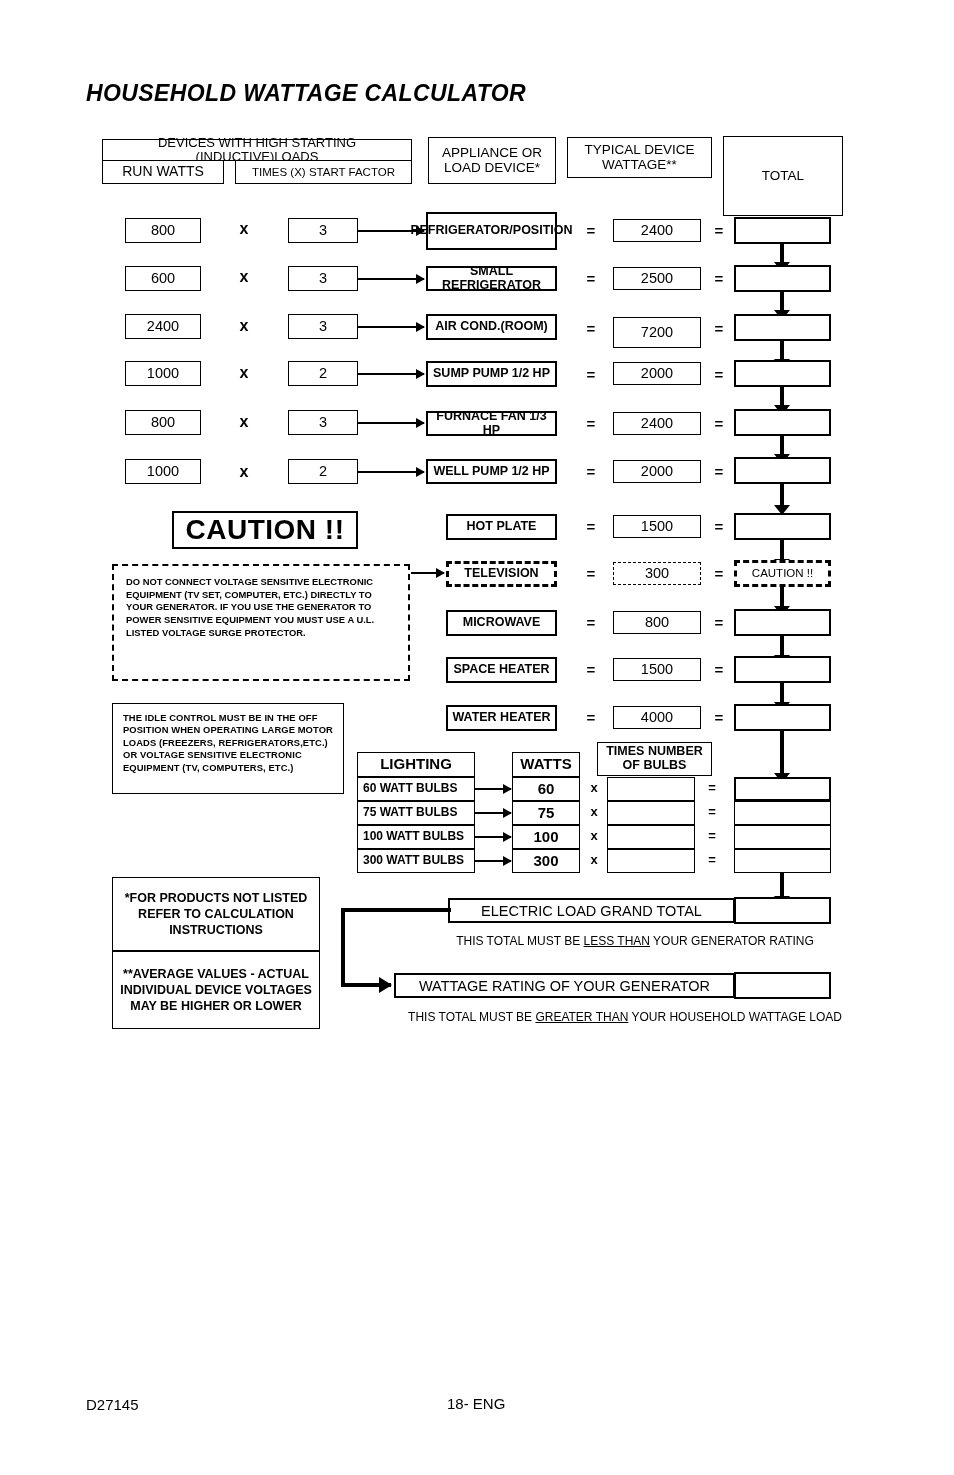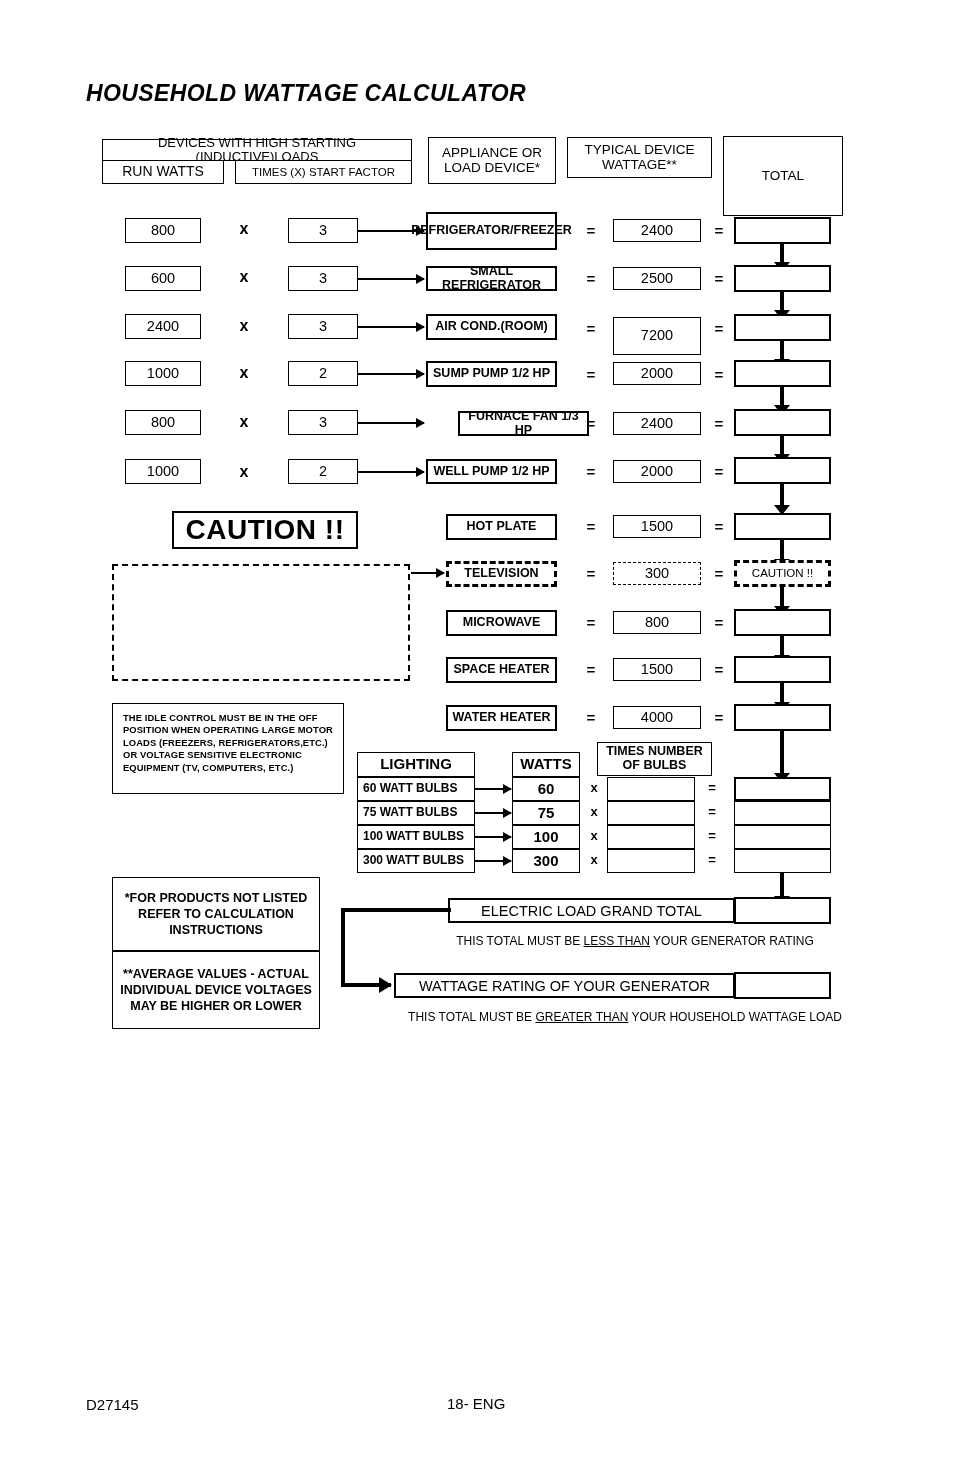--- a/index.html
+++ b/index.html
@@ -188,21 +188,21 @@
 <div class="abs box hdr" style="left:723px; top:136px; width:120px; height:80px;">
   <span>TOTAL</span>
 </div>
 
 <div class="abs box valbox" style="left:125px; top:218px; width:76px; height:25px;">800</div>
 <div class="abs op" style="left:232px; top:221px; width:24px;">x</div>
 <div class="abs box valbox" style="left:288px; top:218px; width:70px; height:25px;">3</div>
 <div class="abs harrow" style="left:358px; top:230px; width:66px;"></div>
 <div class="abs box devbox two-line" style="left:426px; top:212px; width:131px; height:38px; ">
   <span>REFRIGERATOR/</span>
-  <span>FREEZER</span>
+  <span>POSITION</span>
 </div>
 <div class="abs op op-eq" style="left:583px; top:223px; width:16px;">=</div>
 <div class="abs box wattbox" style="left:613px; top:219px; width:88px; height:23px;">2400</div>
 <div class="abs op op-eq" style="left:711px; top:223px; width:16px;">=</div>
 <div class="abs box totalbox" style="left:734px; top:217px; width:97px; height:27px;"></div>
 <div class="abs varrow" style="left:780px; top:244px; height:19px;"></div>
 
 <div class="abs box valbox" style="left:125px; top:266px; width:76px; height:25px;">600</div>
 <div class="abs op" style="left:232px; top:269px; width:24px;">x</div>
 <div class="abs box valbox" style="left:288px; top:266px; width:70px; height:25px;">3</div>
@@ -213,41 +213,41 @@
 <div class="abs op op-eq" style="left:711px; top:271px; width:16px;">=</div>
 <div class="abs box totalbox" style="left:734px; top:265px; width:97px; height:27px;"></div>
 <div class="abs varrow" style="left:780px; top:292px; height:19px;"></div>
 
 <div class="abs box valbox" style="left:125px; top:314px; width:76px; height:25px;">2400</div>
 <div class="abs op" style="left:232px; top:318px; width:24px;">x</div>
 <div class="abs box valbox" style="left:288px; top:314px; width:70px; height:25px;">3</div>
 <div class="abs harrow" style="left:358px; top:326px; width:66px;"></div>
 <div class="abs box devbox" style="left:426px; top:314px; width:131px; height:26px;">AIR COND.(ROOM)</div>
 <div class="abs op op-eq" style="left:583px; top:321px; width:16px;">=</div>
-<div class="abs box wattbox" style="left:613px; top:317px; width:88px; height:38px;">7200</div>
+<div class="abs box wattbox" style="left:613px; top:317px; width:88px; height:31px;">7200</div>
 <div class="abs op op-eq" style="left:711px; top:321px; width:16px;">=</div>
 <div class="abs box totalbox" style="left:734px; top:314px; width:97px; height:27px;"></div>
 <div class="abs varrow" style="left:780px; top:341px; height:19px;"></div>
 
 <div class="abs box valbox" style="left:125px; top:361px; width:76px; height:25px;">1000</div>
 <div class="abs op" style="left:232px; top:365px; width:24px;">x</div>
 <div class="abs box valbox" style="left:288px; top:361px; width:70px; height:25px;">2</div>
 <div class="abs harrow" style="left:358px; top:373px; width:66px;"></div>
 <div class="abs box devbox" style="left:426px; top:361px; width:131px; height:26px;">SUMP PUMP 1/2 HP</div>
 <div class="abs op op-eq" style="left:583px; top:367px; width:16px;">=</div>
 <div class="abs box wattbox" style="left:613px; top:362px; width:88px; height:23px;">2000</div>
 <div class="abs op op-eq" style="left:711px; top:367px; width:16px;">=</div>
 <div class="abs box totalbox" style="left:734px; top:360px; width:97px; height:27px;"></div>
 <div class="abs varrow" style="left:780px; top:387px; height:19px;"></div>
 
 <div class="abs box valbox" style="left:125px; top:410px; width:76px; height:25px;">800</div>
 <div class="abs op" style="left:232px; top:414px; width:24px;">x</div>
 <div class="abs box valbox" style="left:288px; top:410px; width:70px; height:25px;">3</div>
 <div class="abs harrow" style="left:358px; top:422px; width:66px;"></div>
-<div class="abs box devbox" style="left:426px; top:411px; width:131px; height:25px;margin-left:32px;">FURNACE FAN 1/3 HP</div>
+<div class="abs box devbox" style="left:426px; top:411px; width:131px; height:25px;">FURNACE FAN 1/3 HP</div>
 <div class="abs op op-eq" style="left:583px; top:416px; width:16px;">=</div>
 <div class="abs box wattbox" style="left:613px; top:412px; width:88px; height:23px;">2400</div>
 <div class="abs op op-eq" style="left:711px; top:416px; width:16px;">=</div>
 <div class="abs box totalbox" style="left:734px; top:409px; width:97px; height:27px;"></div>
 <div class="abs varrow" style="left:780px; top:436px; height:19px;"></div>
 
 <div class="abs box valbox" style="left:125px; top:459px; width:76px; height:25px;">1000</div>
 <div class="abs op" style="left:232px; top:464px; width:24px;">x</div>
 <div class="abs box valbox" style="left:288px; top:459px; width:70px; height:25px;">2</div>
 <div class="abs harrow" style="left:358px; top:471px; width:66px;"></div>
@@ -261,20 +261,21 @@
 <div class="abs box" id="caution-big" style="left:172px; top:511px; width:186px; height:38px;">CAUTION !!</div>
 
 <div class="abs box devbox" style="left:446px; top:514px; width:111px; height:26px;">HOT PLATE</div>
 <div class="abs op op-eq" style="left:583px; top:519px; width:16px;">=</div>
 <div class="abs box wattbox" style="left:613px; top:515px; width:88px; height:23px;">1500</div>
 <div class="abs op op-eq" style="left:711px; top:519px; width:16px;">=</div>
 <div class="abs box totalbox" style="left:734px; top:513px; width:97px; height:27px;"></div>
 <div class="abs varrow" style="left:780px; top:540px; height:20px;"></div>
 
 <div class="abs note-dashed" style="left:112px; top:564px; width:298px; height:117px;">
+  <div>DO NOT CONNECT VOLTAGE SENSITIVE ELECTRONIC EQUIPMENT (TV SET, COMPUTER, ETC.) DIRECTLY TO YOUR GENERATOR. IF YOU USE THE GENERATOR TO POWER SENSITIVE EQUIPMENT YOU MUST USE A U.L. LISTED VOLTAGE SURGE PROTECTOR.</div>
   <div style="height:9px;"></div>
 </div>
 
 <div class="abs harrow" style="left:411px; top:572px; width:33px;"></div>
 
 <div class="abs box dashed" style="left:446px; top:561px; width:111px; height:26px; font-size:12.5px; font-weight:bold;">TELEVISION</div>
 <div class="abs op op-eq" style="left:583px; top:566px; width:16px;">=</div>
 <div class="abs box dashed-thin" style="left:613px; top:562px; width:88px; height:23px; font-size:14.5px;">300</div>
 <div class="abs op op-eq" style="left:711px; top:566px; width:16px;">=</div>
 <div class="abs box dashed" style="left:734px; top:560px; width:97px; height:27px; font-size:11.5px;">CAUTION !!</div>

